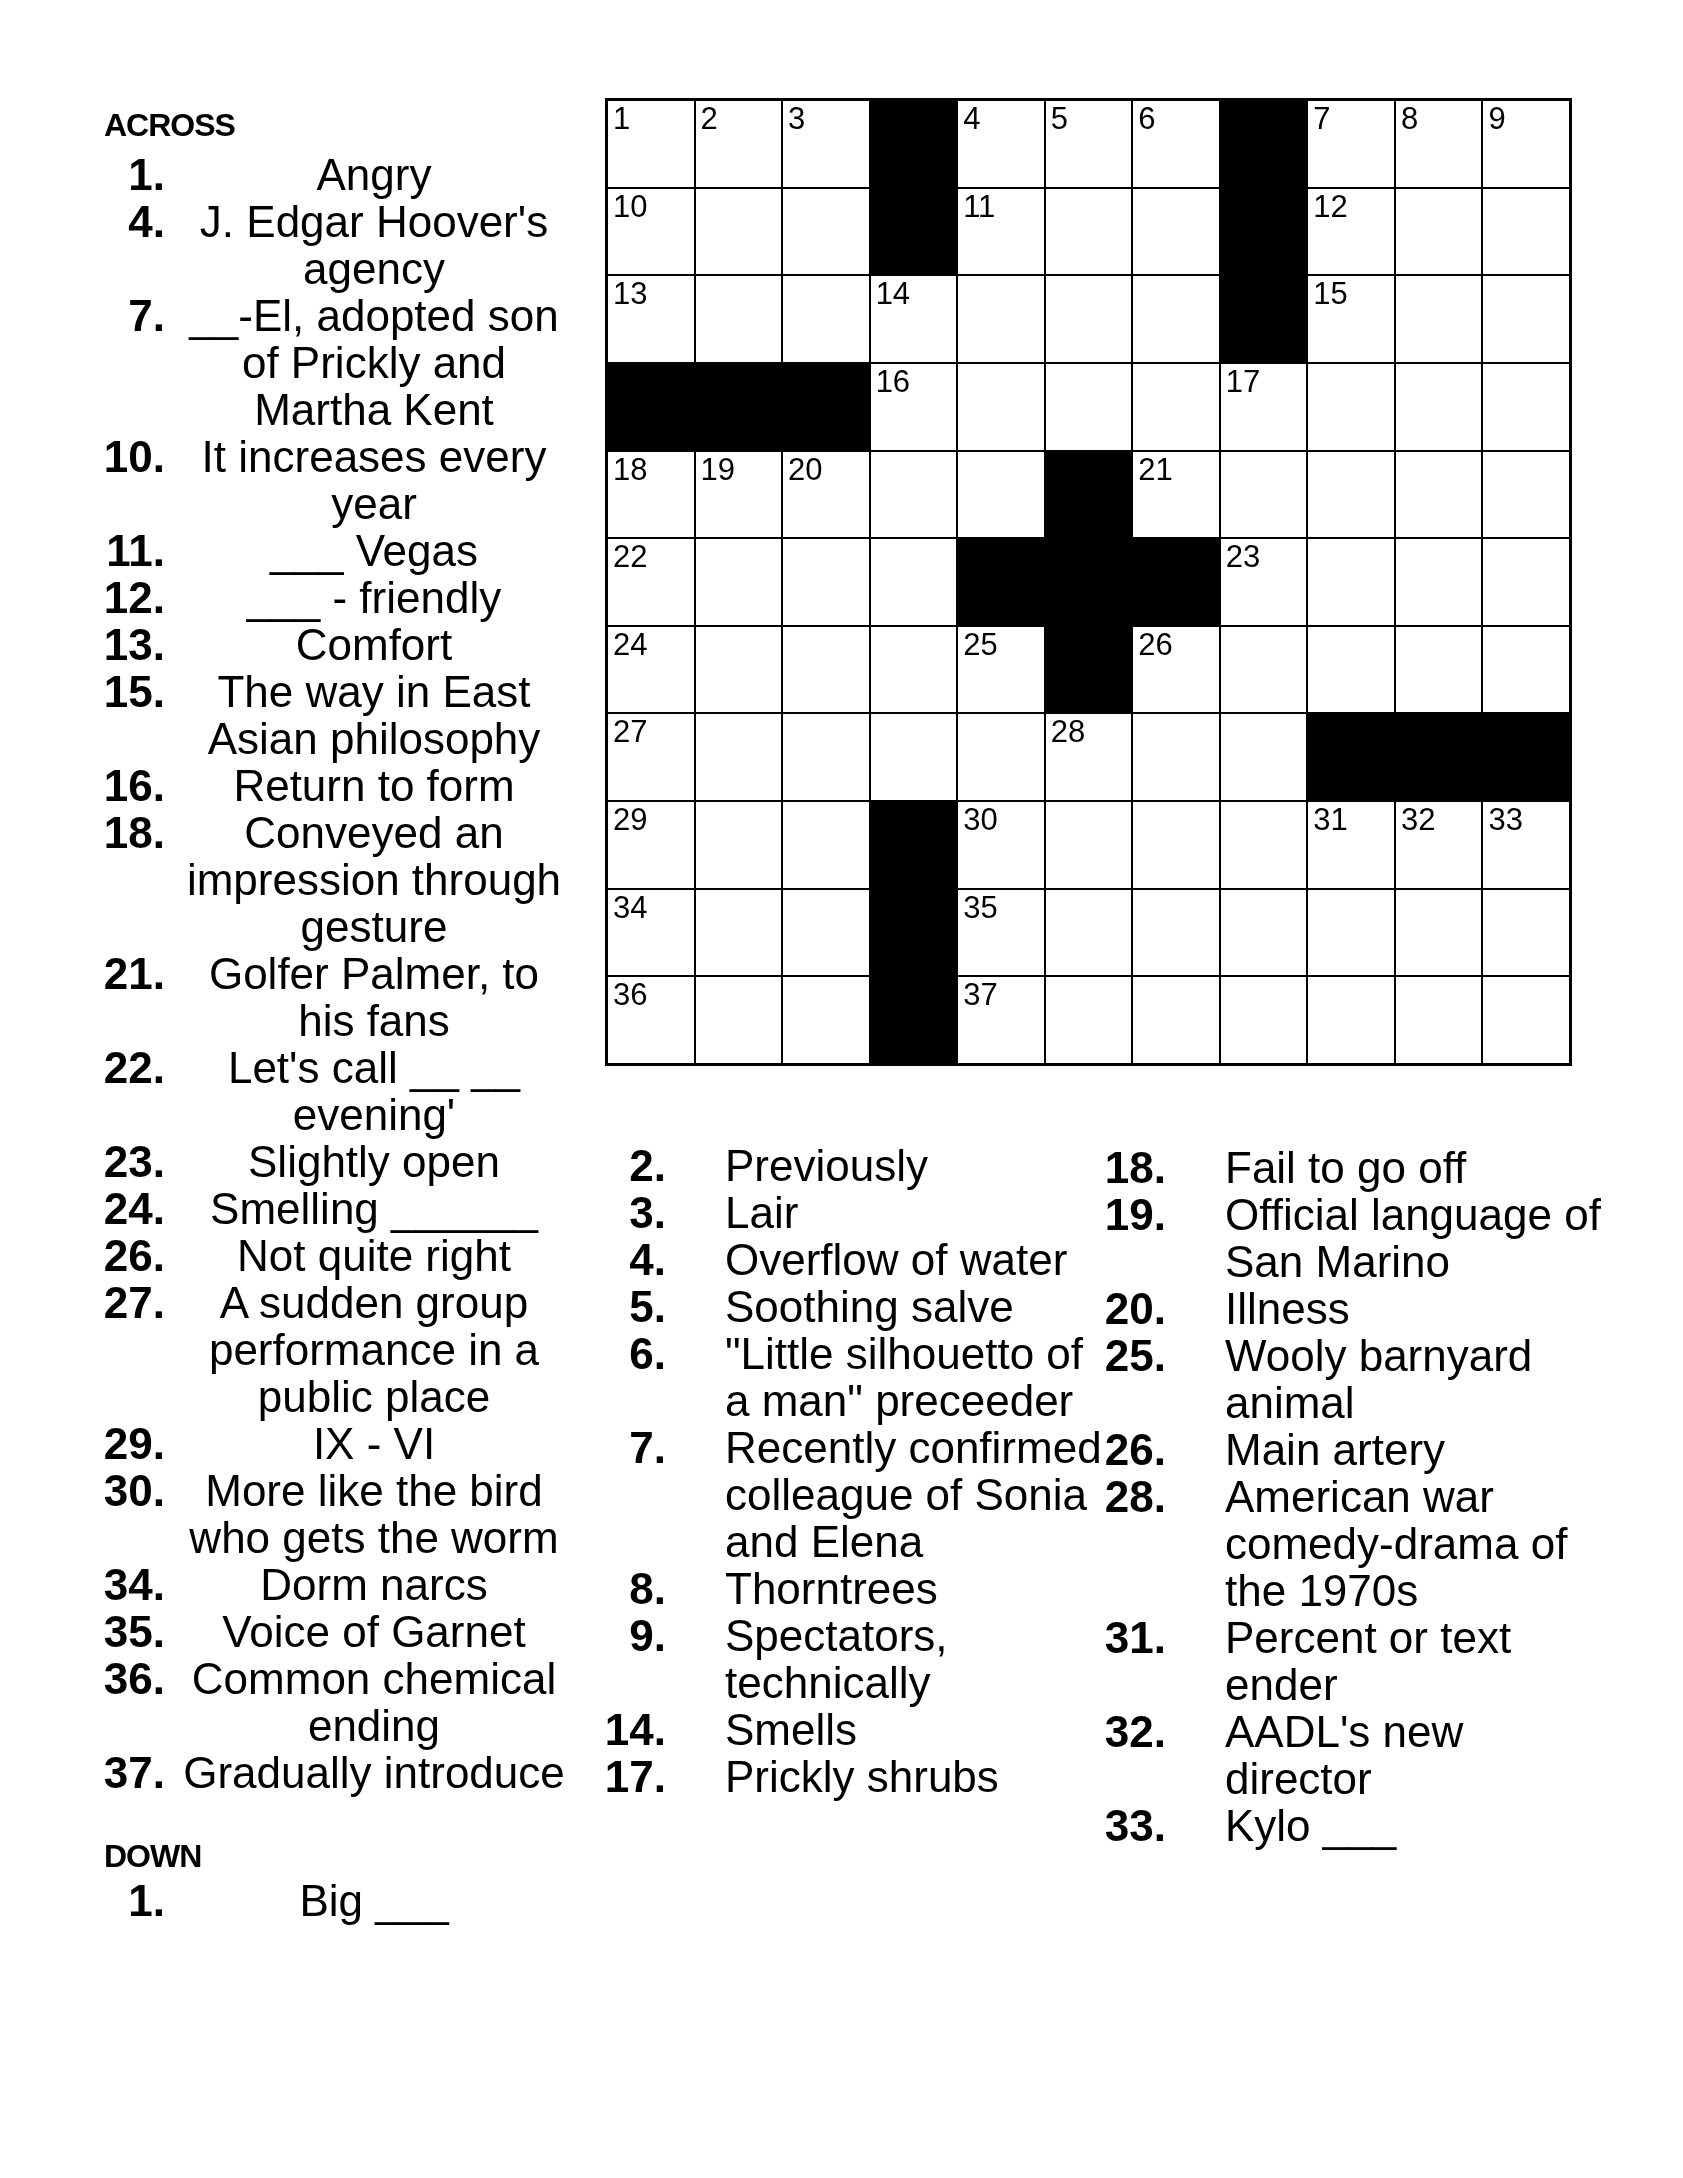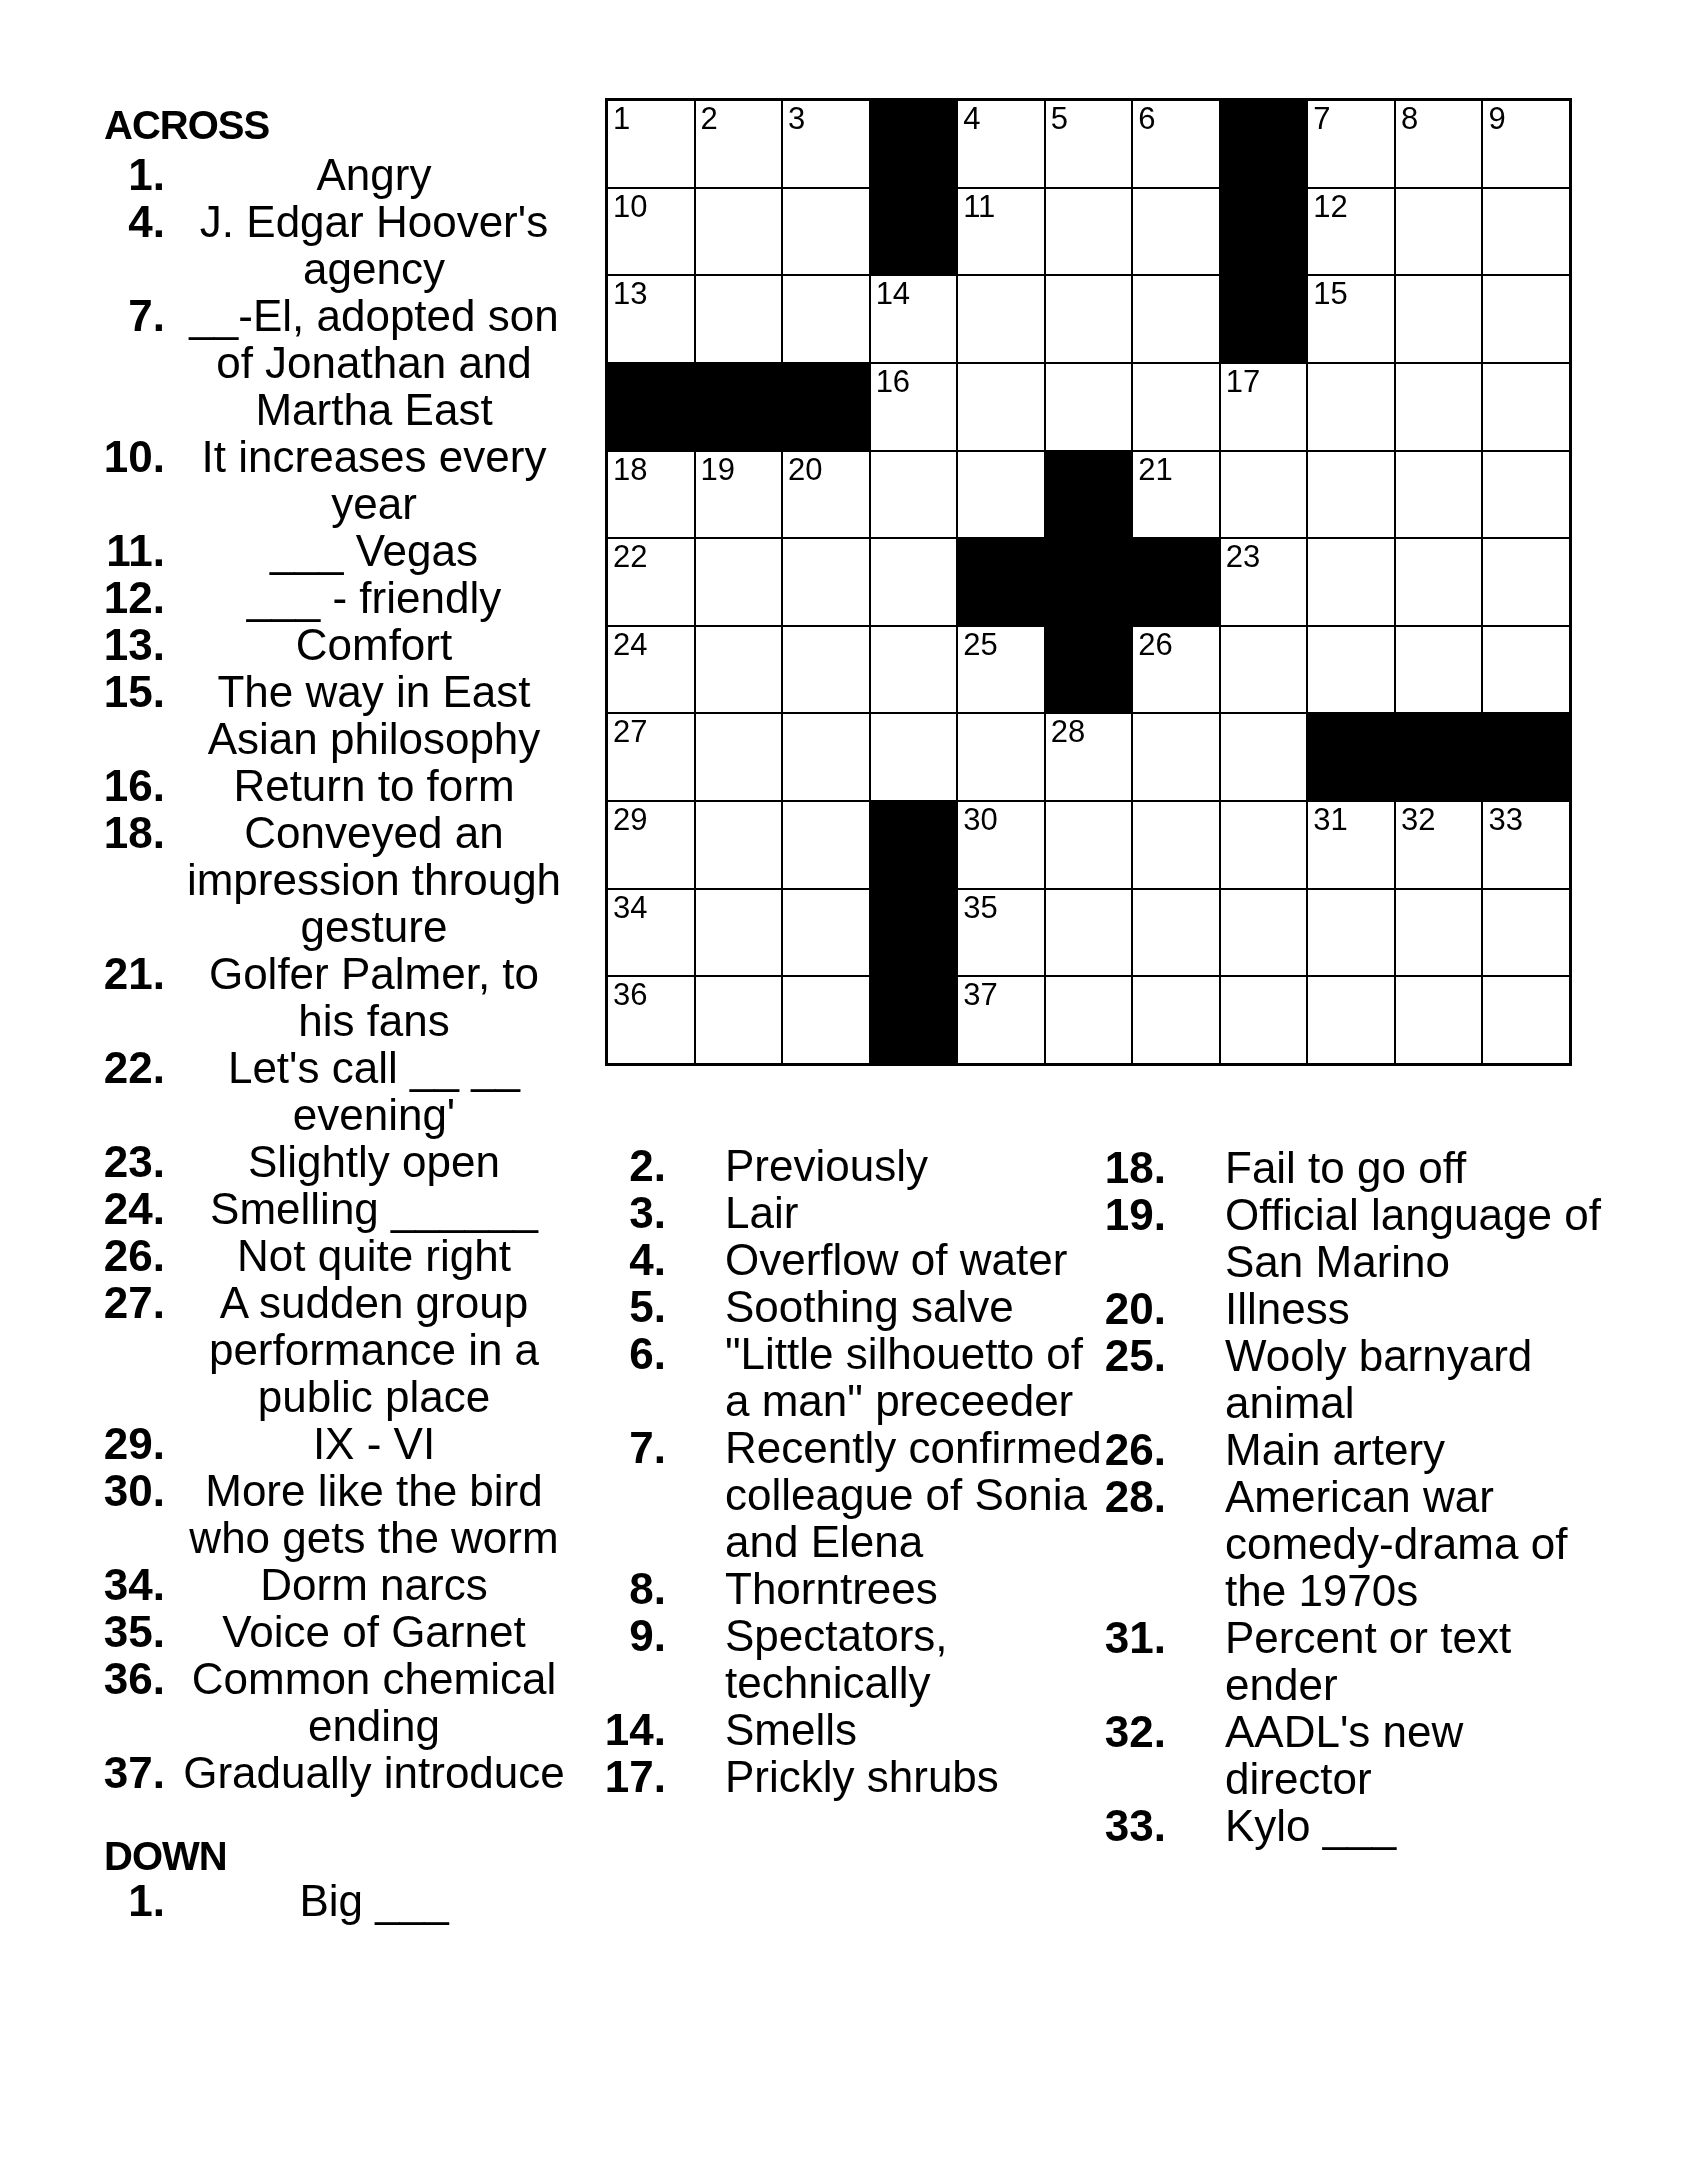--- a/index.html
+++ b/index.html
@@ -11,21 +11,21 @@
     position: relative;
     width: 1683px;
     height: 2178px;
     background: #ffffff;
     color: #000000;
     font-family: "Liberation Sans", sans-serif;
     overflow: hidden;
   }
   .hdr {
     position: absolute;
-    font-size: 40px;
+    font-size: 32px;
     font-weight: 700;
     letter-spacing: -1px;
     line-height: 47px;
     white-space: nowrap;
   }
   #across-header { left: 104px; top: 102px; }
   #down-header  { left: 104px; top: 1833px; }
 
   .list {
     position: absolute;
@@ -88,21 +88,21 @@
       <div class="clue">
         <span class="cnum">1.</span>
         <span class="ctxt">Angry</span>
       </div>
       <div class="clue">
         <span class="cnum">4.</span>
         <span class="ctxt">J. Edgar Hoover's agency</span>
       </div>
       <div class="clue">
         <span class="cnum">7.</span>
-        <span class="ctxt">__-El, adopted son of Jonathan and Martha East</span>
+        <span class="ctxt">__-El, adopted son of Prickly and Martha Kent</span>
       </div>
       <div class="clue">
         <span class="cnum">10.</span>
         <span class="ctxt">It increases every year</span>
       </div>
       <div class="clue">
         <span class="cnum">11.</span>
         <span class="ctxt">___ Vegas</span>
       </div>
       <div class="clue">

